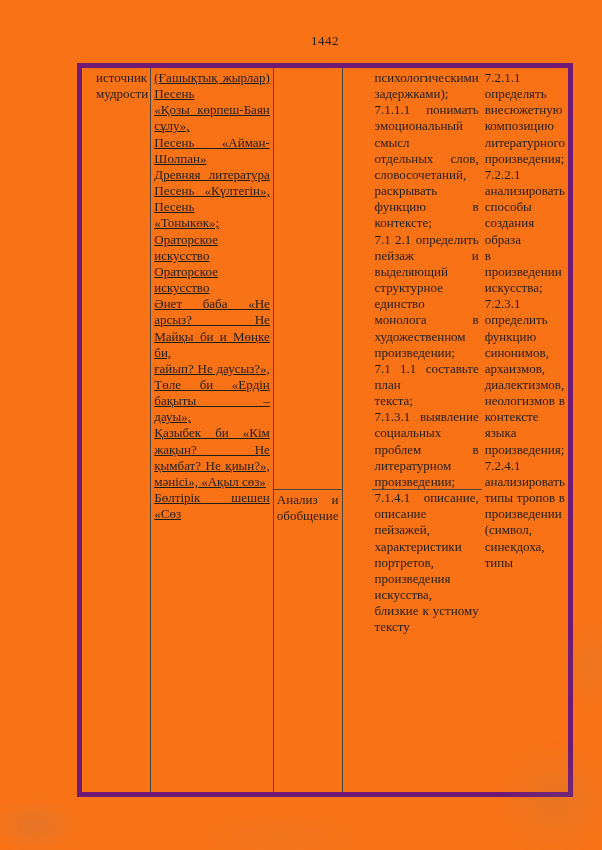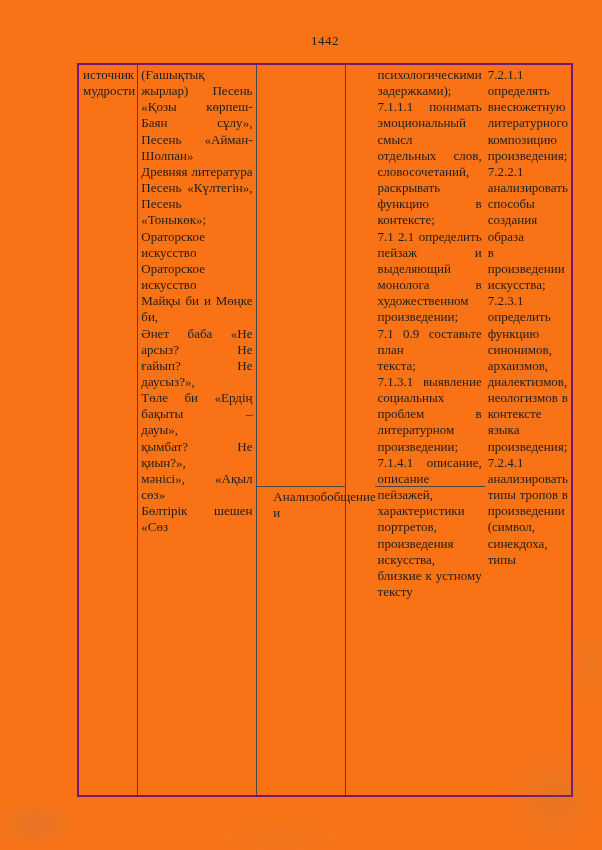--- a/index.html
+++ b/index.html
@@ -11,35 +11,35 @@
     color:#1e1e1e;
     overflow:hidden;
   }
   .pagenum{
     position:absolute;top:33px;left:77px;width:496px;
     text-align:center;font-size:13px;letter-spacing:.5px;
   }
   .doc-table{
     position:absolute;top:63px;left:77px;
     width:496px;height:734px;
-    border:2px solid #701a75;
+    border:5px solid #701a75;
     box-sizing:border-box;
     display:flex;
-    font-size:13px;line-height:16.15px;
+    font-size:13px;line-height:16.15px;padding-left:10px;
   }
   .col{box-sizing:border-box;height:100%;}
   .col-r{border-right:1px solid #474747;}
   .c1{width:69px;padding:2px 2px 0 4px;}
-  .c2{width:178px;padding:2px 3px 0 3px;}
+  .c2{width:178px;padding:2px 3px 0 3px;text-decoration:underline;}
   .c3{width:89px;display:flex;flex-direction:column;}
   .c4{flex:1;display:flex;flex-direction:row;margin-left:29px;}
   .cellpad{padding:2px 3px 0 3px;box-sizing:border-box;}
   .row1{height:422px;border-bottom:1px solid #474747;box-sizing:border-box;}
   .row2{flex:1;}
-  .vcenter{display:flex;flex-direction:row;justify-content:center;margin-left:48px;}
+  .vcenter{display:flex;flex-direction:column;}
   .tline{text-align:justify;text-align-last:left;}
   .tline.just{text-align-last:justify;}
   .smudge{position:absolute;pointer-events:none;filter:blur(5px);}
   .sm1{left:-10px;top:800px;width:90px;height:50px;
        background:radial-gradient(closest-side,rgba(130,130,130,.18),rgba(130,130,130,0));}
   .sm2{left:500px;top:745px;width:110px;height:110px;
        background:radial-gradient(closest-side,rgba(130,130,130,.14),rgba(130,130,130,0));}
   .sm3{left:565px;top:620px;width:50px;height:90px;
        background:radial-gradient(closest-side,rgba(140,140,140,.10),rgba(140,140,140,0));}
   .sm4{left:200px;top:815px;width:160px;height:45px;
@@ -64,25 +64,26 @@
     <div class="col col-r c2">
       <div>
           <div class="tline just">(Ғашықтық жырлар) Песень</div>
           <div class="tline just">«Қозы көрпеш-Баян сұлу»,</div>
           <div class="tline just">Песень «Айман-Шолпан»</div>
           <div class="tline just">Древняя литература</div>
           <div class="tline just">Песень «Күлтегін», Песень</div>
           <div class="tline">«Тоныкөк»;</div>
           <div class="tline just">Ораторское искусство</div>
           <div class="tline just">Ораторское искусство</div>
+          <div class="tline just">Әнет баба «Не арсыз? Не</div>
           <div class="tline just">Майқы би и Мөңке би,</div>
-          <div class="tline just">Әнет баба «Не арсыз? Не</div>
           <div class="tline just">ғайып? Не даусыз?»,</div>
           <div class="tline just">Төле би «Ердің бақыты –</div>
           <div class="tline">дауы»,</div>
+          <div class="tline just">Қазыбек би «Кім жақын? Не</div>
           <div class="tline just">қымбат? Не қиын?»,</div>
           <div class="tline">мәнісі», «Ақыл сөз»</div>
           <div class="tline just">Бөлтірік шешен «Сөз</div>
         </div>
     </div>
 
     <div class="col col-r c3">
       <div class="row1 cellpad"></div>
       <div class="row2 cellpad vcenter">
           <div class="tline just">Анализ и</div>
@@ -95,41 +96,42 @@
           <div class="tline just">психологическими</div>
           <div class="tline">задержками);</div>
           <div class="tline just">7.1.1.1 понимать</div>
           <div class="tline just">эмоциональный смысл</div>
           <div class="tline just">отдельных слов,</div>
           <div class="tline just">словосочетаний,</div>
           <div class="tline just">раскрывать функцию в</div>
           <div class="tline">контексте;</div>
           <div class="tline just">7.1 2.1 определить</div>
           <div class="tline just">пейзаж и выделяющий</div>
+          <div class="tline just">структурное единство</div>
           <div class="tline just">монолога в</div>
           <div class="tline just">художественном</div>
           <div class="tline">произведении;</div>
-          <div class="tline just">7.1 0.9 составьте план</div>
+          <div class="tline just">7.1 1.1 составьте план</div>
           <div class="tline">текста;</div>
           <div class="tline just">7.1.3.1 выявление</div>
           <div class="tline just">социальных проблем в</div>
           <div class="tline just">литературном</div>
           <div class="tline">произведении;</div>
           <div class="tline just">7.1.4.1 описание,</div>
           <div class="tline just">описание пейзажей,</div>
           <div class="tline just">характеристики</div>
           <div class="tline just">портретов,</div>
           <div class="tline just">произведения искусства,</div>
           <div class="tline just">близкие к устному тексту</div>
         </div>
       <div class="row2 cellpad">
           <div class="tline just">7.2.1.1 определять</div>
           <div class="tline just">внесюжетную</div>
+          <div class="tline just">композицию</div>
           <div class="tline just">литературного</div>
-          <div class="tline just">композицию</div>
           <div class="tline">произведения;</div>
           <div class="tline just">7.2.2.1 анализировать</div>
           <div class="tline just">способы создания образа</div>
           <div class="tline just">в произведении</div>
           <div class="tline">искусства;</div>
           <div class="tline just">7.2.3.1 определить</div>
           <div class="tline just">функцию синонимов,</div>
           <div class="tline just">архаизмов,</div>
           <div class="tline just">диалектизмов,</div>
           <div class="tline just">неологизмов в контексте</div>

